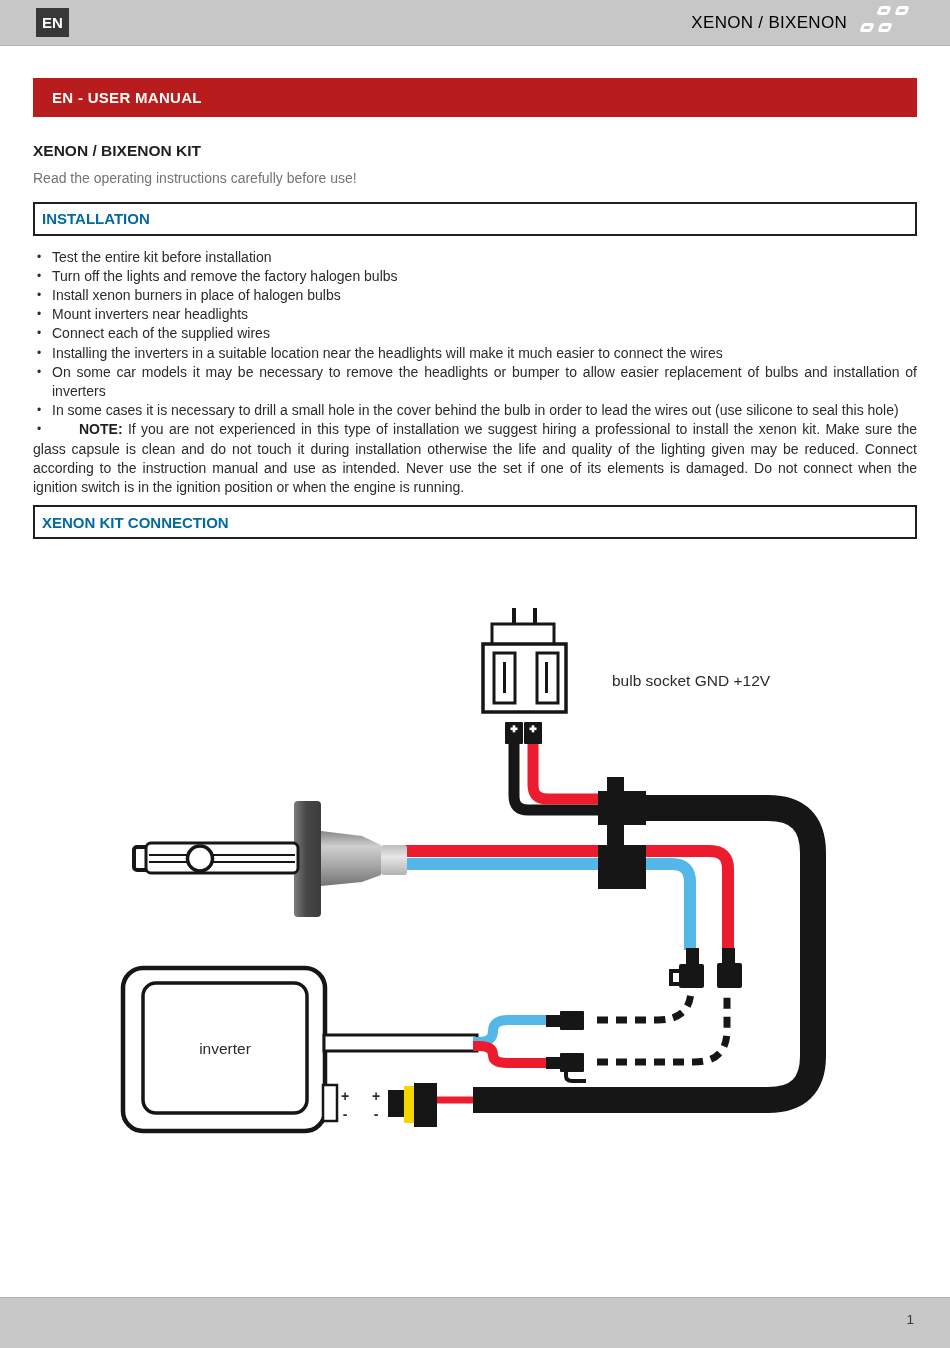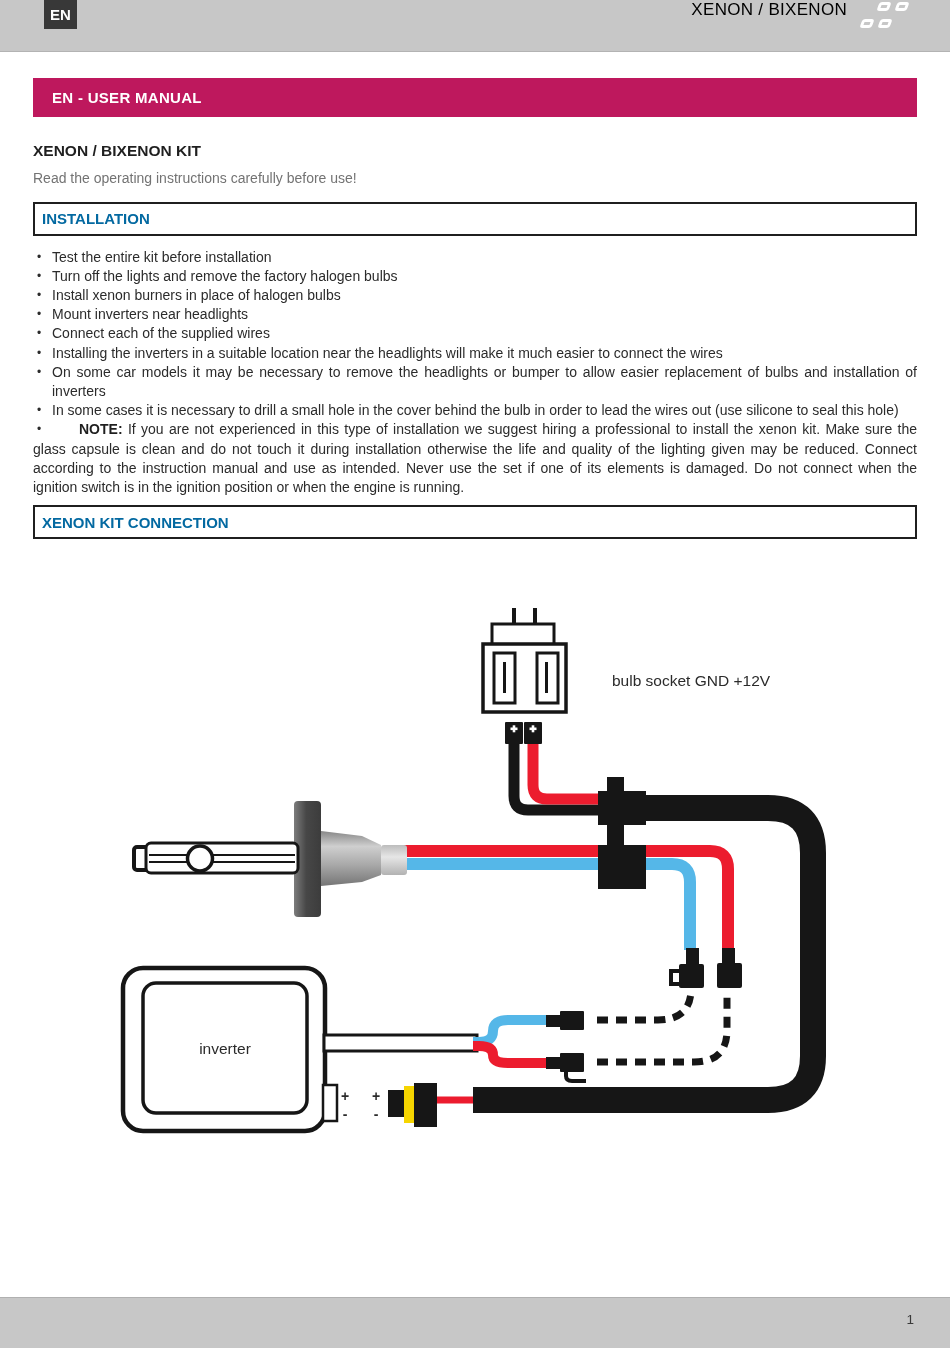--- a/index.html
+++ b/index.html
@@ -4,44 +4,44 @@
 <style>
   * { margin:0; padding:0; box-sizing:border-box; }
   html,body { width:950px; height:1348px; }
   body {
     position:relative; background:#ffffff; overflow:hidden;
     font-family:"Liberation Sans","DejaVu Sans",sans-serif;
     color:#2b2b2b;
   }
   
   .top-bar {
-    position:absolute; left:0; top:0; width:950px; height:52px;
+    position:absolute; left:0; top:0; width:950px; height:46px;
     background:#c7c7c7; border-bottom:1px solid #b3b3b3;
-    display:flex; padding-left:8px;
+    display:flex; align-items:center;
   }
   .lang-badge {
     margin-left:36px; width:33px; height:29px; background:#383838;
     color:#fff; font-weight:bold; font-size:15px;
     display:flex; align-items:center; justify-content:center;
   }
   .top-spacer { flex:1; }
   .brand-text { font-size:17px; color:#000000; letter-spacing:.3px; }
   .brand-logo { position:relative; width:56px; height:38px; margin:0 35px 0 12px; }
   .brand-logo span {
     position:absolute; width:12px; height:9px;
     border:3px solid #fff; border-radius:3px; transform:skewX(-20deg);
   }
   .lg1 { left:2px;  top:19px; }
   .lg2 { left:20px; top:19px; }
   .lg3 { left:19px; top:2px; }
   .lg4 { left:37px; top:2px; }
   
   .content { position:absolute; left:33px; top:78px; width:884px; }
   .title-bar {
-    height:39px; background:#be185d; color:#fff;
+    height:39px; background:#b91c1c; color:#fff;
     font-weight:bold; font-size:15px; letter-spacing:.3px;
     display:flex; align-items:center; padding-left:19px;
   }
   .kit-heading { margin-top:25px; font-size:15.5px; font-weight:bold; color:#1f1f1f; }
   .intro { margin-top:9px; font-size:14px; line-height:19.5px; color:#737373; }
   .section-box {
     margin-top:13px; height:34px; border:2px solid #1f1f1f;
     display:flex; align-items:center; padding-left:7px;
     font-size:15px; font-weight:bold; color:#0369a1; background:#fff;text-align:right;
   }

